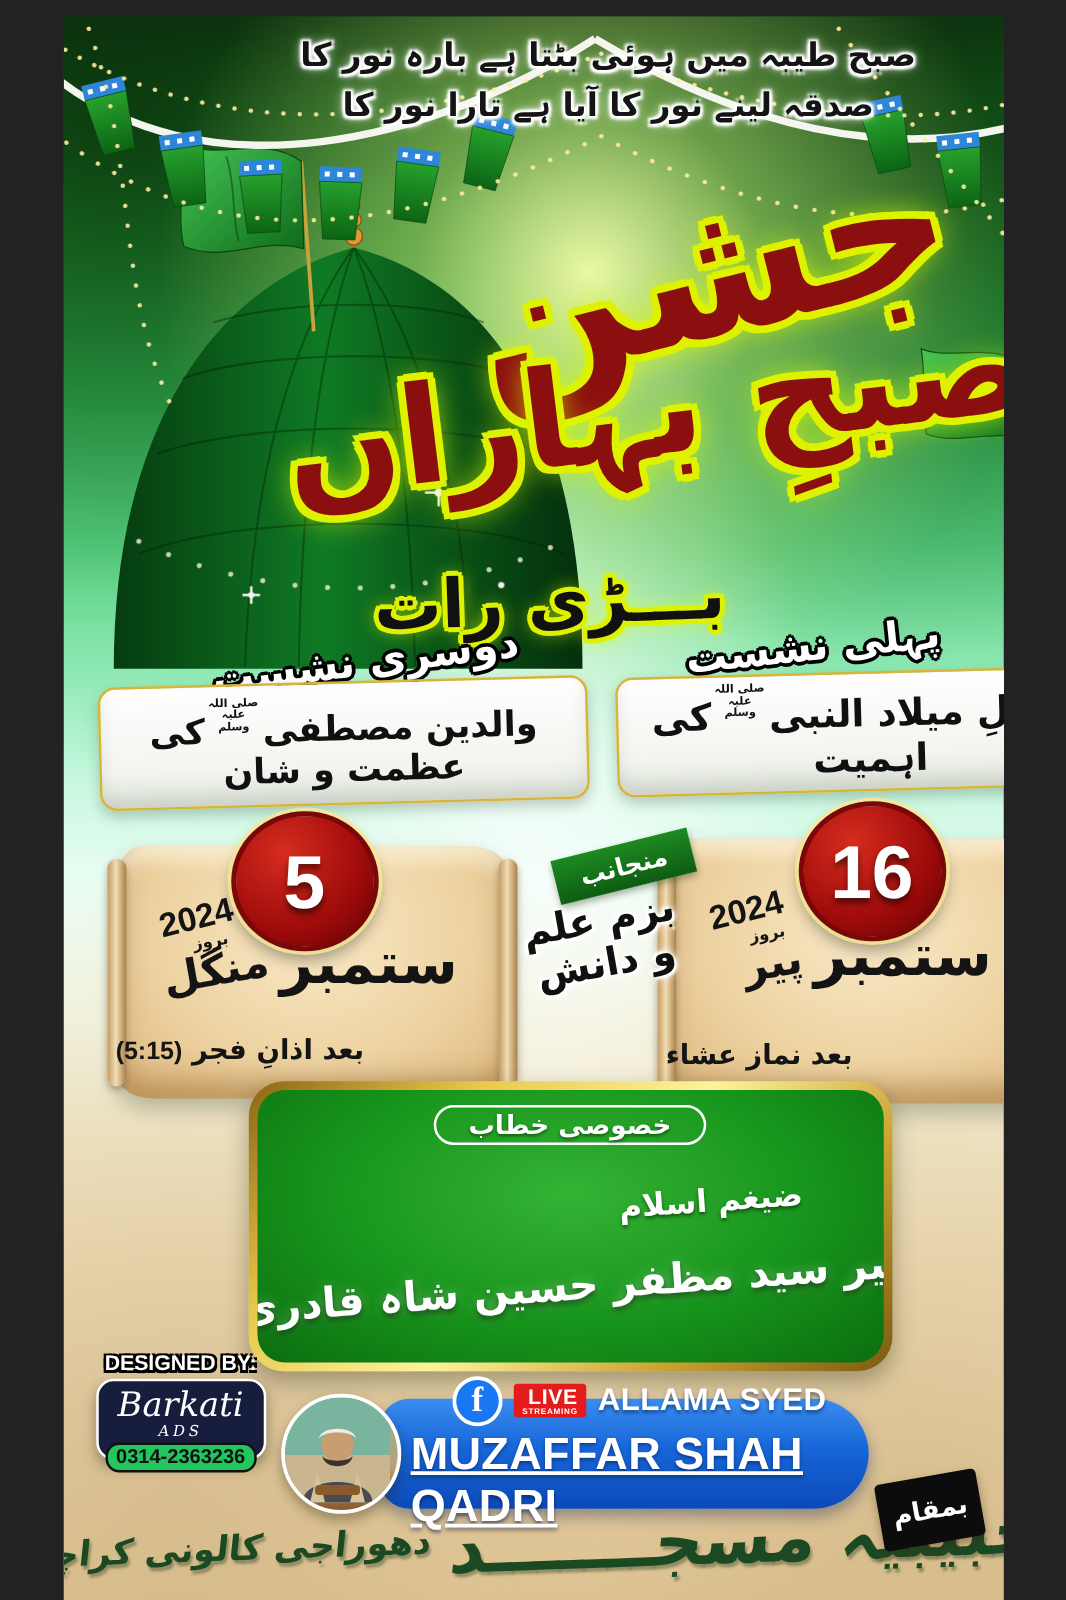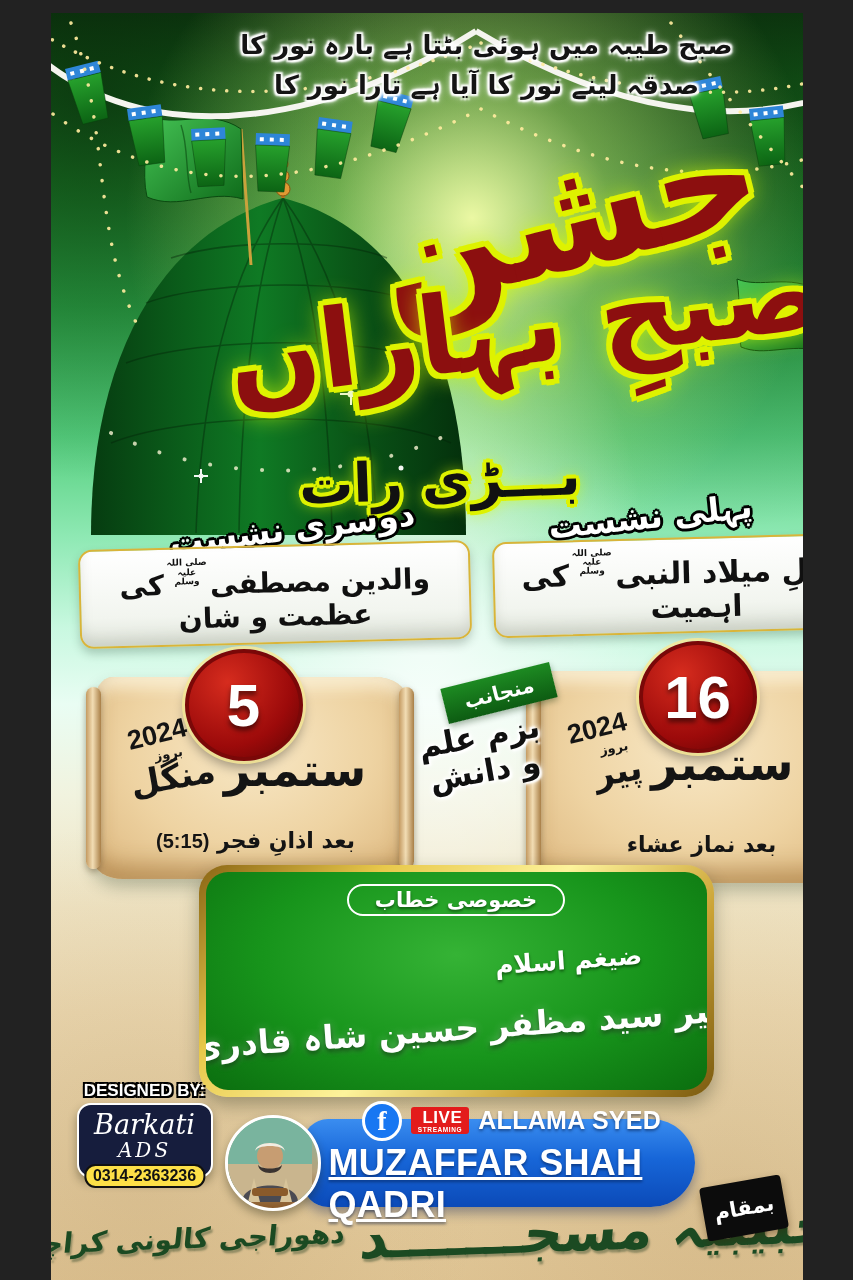--- a/index.html
+++ b/index.html
@@ -90,21 +90,21 @@
   }
   .scroll-row{
     position:absolute;top:66px;right:14px;left:10px;display:flex;direction:rtl;
     align-items:center;justify-content:center;gap:10px;color:#141414;
   }
   .scroll-month{font-size:46px;font-weight:bold;}
   .weekday-block{display:flex;flex-direction:column;align-items:center;transform:rotate(-10deg);line-height:1;}
   .weekday-prefix{font-size:13px;font-weight:bold;}
   .weekday{font-size:34px;font-weight:bold;}
   .scroll-time{
-    position:absolute;bottom:26px;left:12px;right:0;text-align:center;
+    position:absolute;bottom:26px;left:0;right:0;text-align:left;
     font-size:22px;font-weight:bold;color:#141414;direction:rtl;
   }
   .time-detail{font-family:"Liberation Sans",sans-serif;font-weight:bold;font-size:20px;}
   
   .org-ribbon{
     position:absolute;left:392px;top:662px;z-index:5;width:112px;height:36px;
     background:linear-gradient(180deg,#1d8a22,#0d5c12);transform:rotate(-14deg);
     display:flex;align-items:center;justify-content:center;color:#fff;font-weight:bold;font-size:20px;
     box-shadow:0 3px 6px rgba(0,40,0,.35);
   }
@@ -145,24 +145,24 @@
   .designer-heading{
     font-family:"Liberation Sans",sans-serif;font-weight:bold;font-size:17px;color:#fff;
     text-shadow:-2px -2px 0 #000,2px -2px 0 #000,-2px 2px 0 #000,2px 2px 0 #000,0 2px 0 #000;
   }
   .designer-box{
     margin-top:2px;background:#161d3d;border:2px solid #fff;border-radius:14px;
     padding:6px 4px 14px 4px;color:#fff;position:relative;
     box-shadow:0 5px 10px rgba(40,40,20,.4);
   }
   .designer-brand{font-family:"DejaVu Serif",serif;font-style:italic;font-size:27px;line-height:1;}
-  .designer-sub{font-family:"DejaVu Serif",serif;font-style:italic;font-size:20px;letter-spacing:3px;}
+  .designer-sub{font-family:"DejaVu Serif",serif;font-style:italic;font-size:12px;letter-spacing:3px;}
   .designer-phone{
     position:absolute;left:50%;bottom:-12px;transform:translateX(-50%);
-    background:#fde047;border:2px solid #111;border-radius:11px;padding:1px 7px;white-space:nowrap;
+    background:#22c55e;border:2px solid #111;border-radius:11px;padding:1px 7px;white-space:nowrap;
     font-family:"Liberation Sans",sans-serif;font-weight:bold;font-size:16px;color:#111;
   }
   
   .live-bar{
     position:absolute;left:252px;top:1106px;width:392px;height:88px;z-index:7;
     border-radius:26px 46px 46px 26px;
     background:linear-gradient(180deg,#3a8df0 0%,#1766d8 45%,#0b4ab8 100%);
     box-shadow:0 6px 12px rgba(20,40,90,.4);
     display:flex;flex-direction:column;align-items:center;justify-content:center;
     color:#fff;font-family:"Liberation Sans",sans-serif;font-weight:bold;

